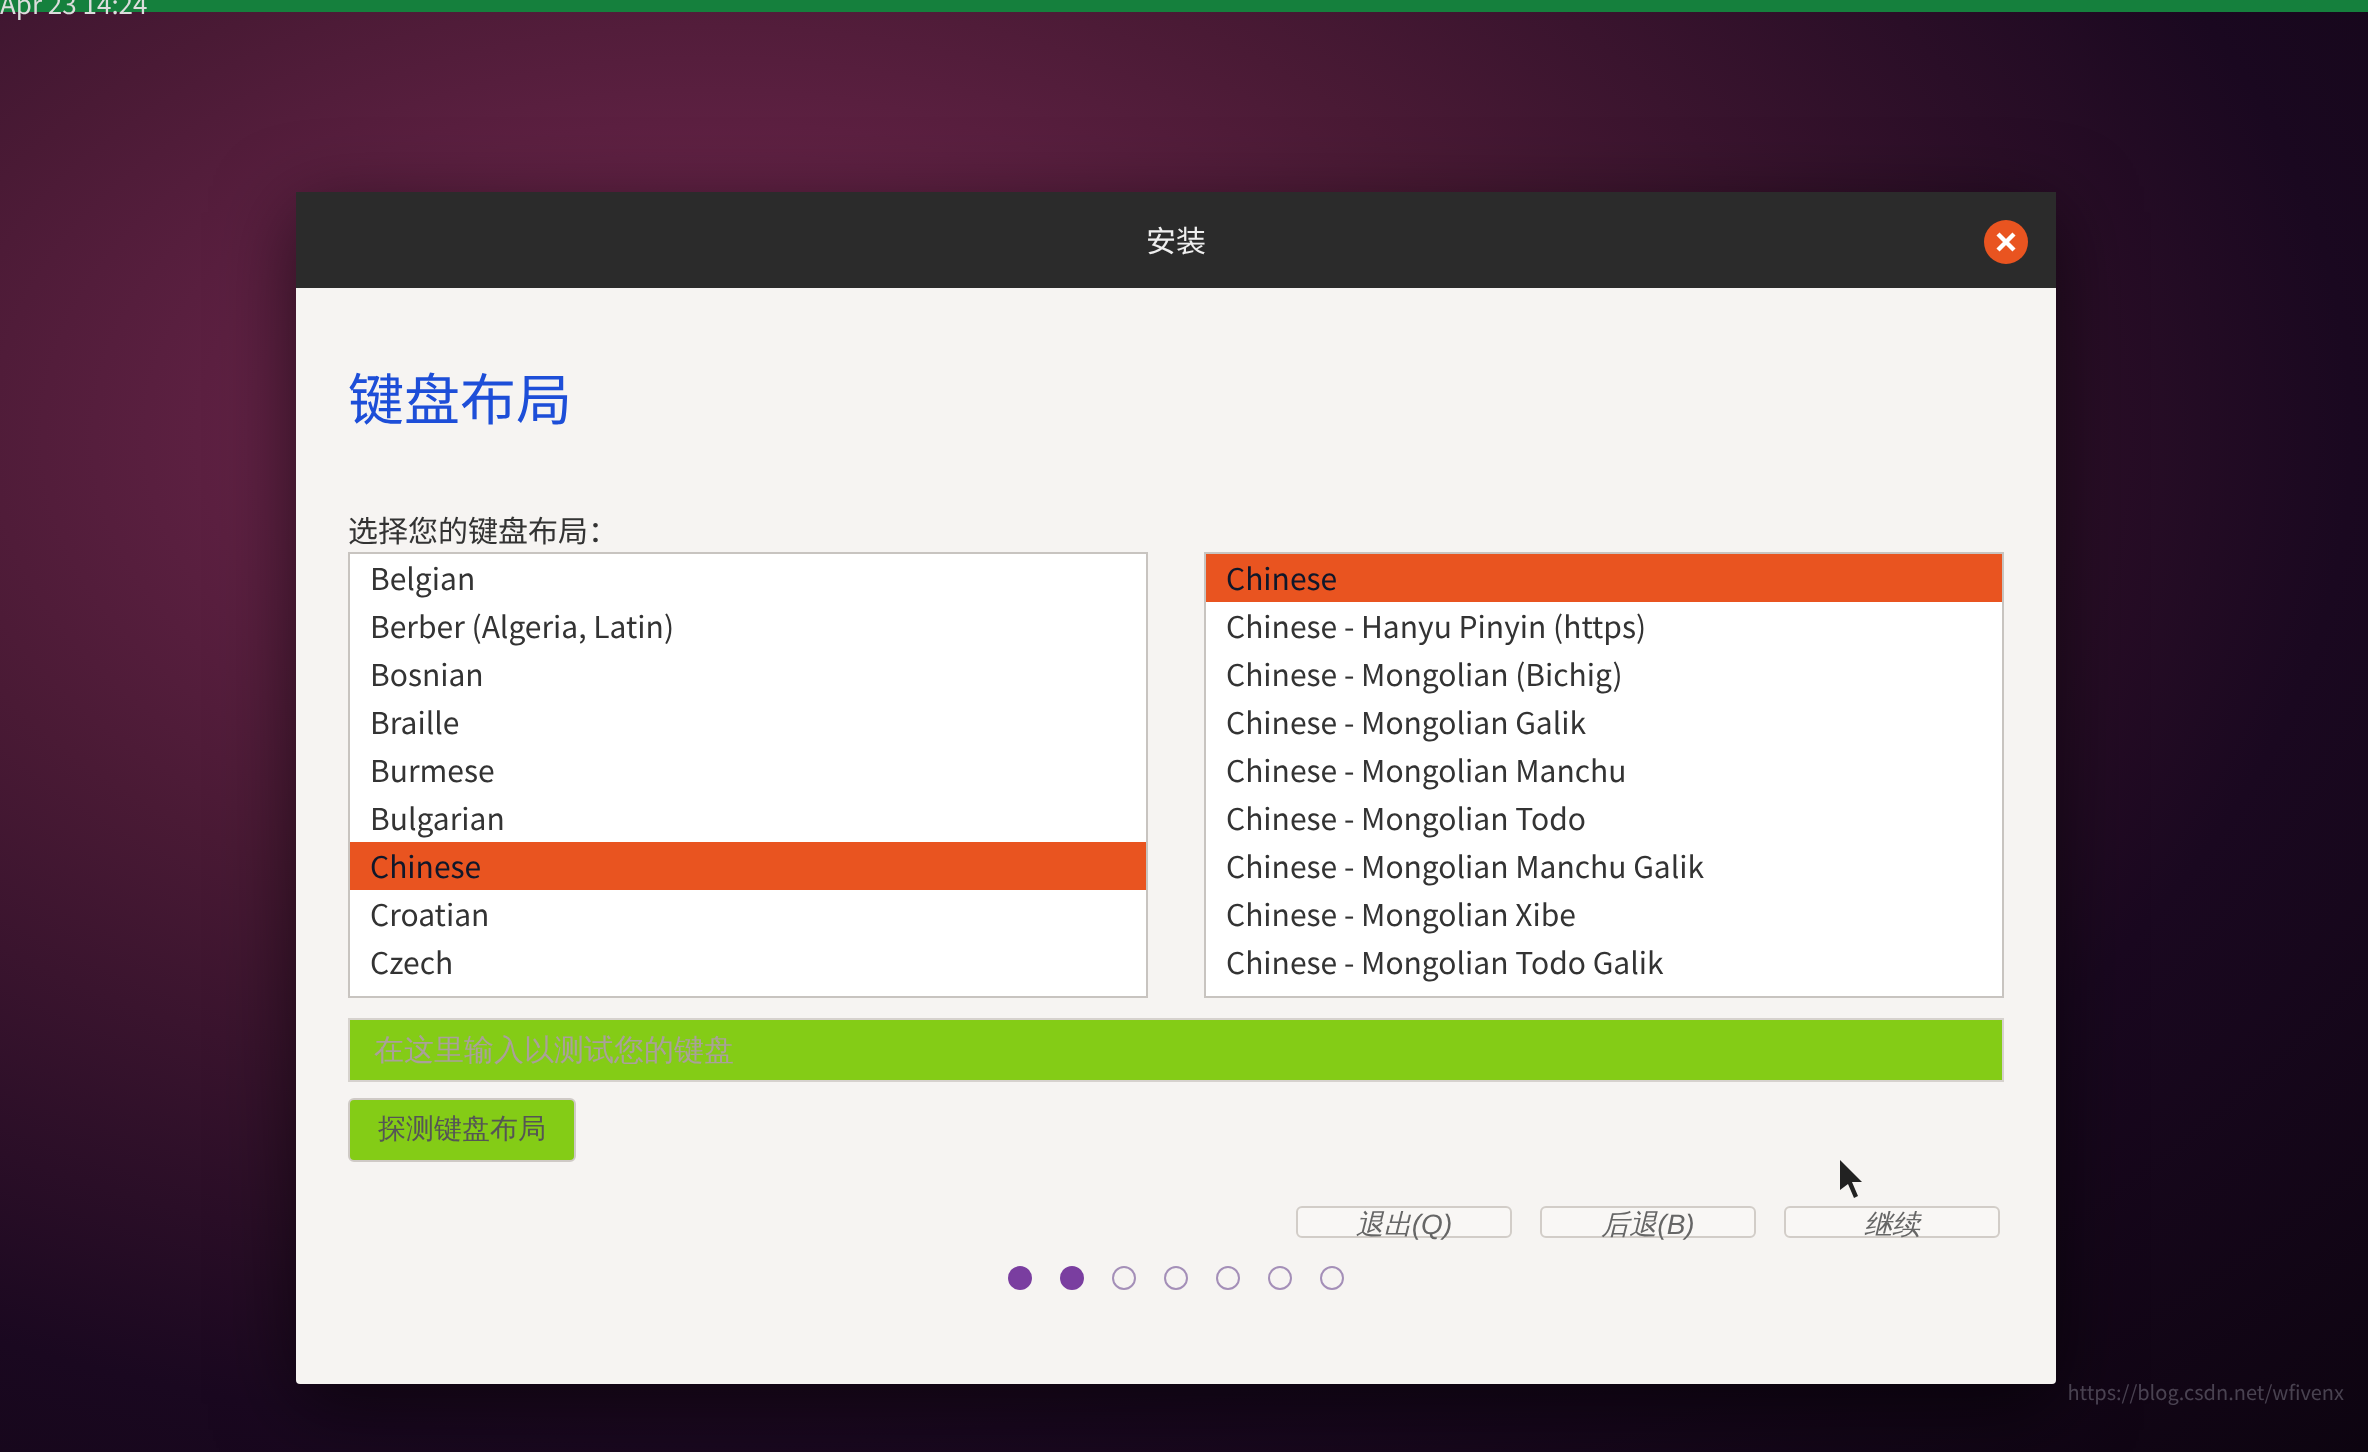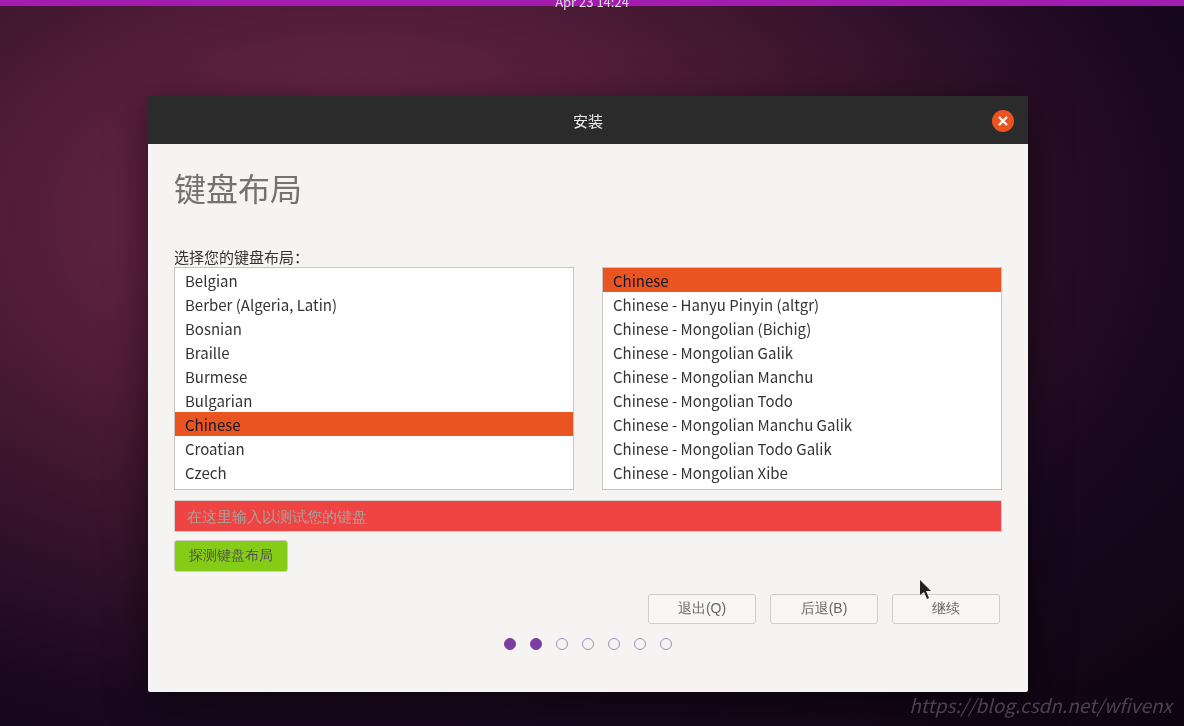--- a/index.html
+++ b/index.html
@@ -5,29 +5,28 @@
   * { box-sizing: border-box; margin: 0; padding: 0; }
   body {
     width: 1184px; height: 726px;
     background: radial-gradient(ellipse at 30% 30%, #7a2a55 0%, #4a1a35 35%, #1a0820 70%, #0d0410 100%);
     font-family: "Noto Sans CJK SC", "Ubuntu", sans-serif;
     position: relative;
     overflow: hidden;
   }
   .topbar {
     position: absolute; top: 0; left: 0; right: 0; height: 6px;
-    background: #a21caf;
-    color: #ddd; font-size: 13px; text-align: center;
+    background: #15803d;
+    color: #ddd; font-size: 13px; 
   }
   .topbar span { position: relative; top: -8px; }
   .watermark {
-    position: absolute; bottom: 8px; right: 12px;
-    color: rgba(180,180,195,0.35); font-size: 19px;
+    position: absolute; bottom: 23px; right: 12px;
+    color: rgba(180,180,195,0.35); font-size: 10px;
     pointer-events: none;
-    font-style: italic;
   }
   .installer {
     position: absolute;
     left: 148px; top: 96px;
     width: 880px; height: 596px;
     background: #f6f4f2;
     box-shadow: 0 10px 40px rgba(0,0,0,0.6);
     display: flex; flex-direction: column;
     border-radius: 2px;
   }
@@ -45,22 +44,23 @@
     background: #e95420;
     display: flex; align-items: center; justify-content: center;
     cursor: pointer;
   }
   .close-btn svg { width: 10px; height: 10px; stroke: #fff; stroke-width: 2.2; }
   .content {
     flex: 1; padding: 20px 26px 10px 26px;
     display: flex; flex-direction: column;
   }
   .heading {
-    font-size: 32px; color: #737373; font-weight: 400;
+    font-size: 28px; color: #1d4ed8; font-weight: 400;
     margin-bottom: 36px;
+    margin-top: 15px;
   }
   .prompt { font-size: 15px; color: #333; }
   .lists {
     display: flex; gap: 28px; height: 223px;
   }
   .listbox {
     flex: 1; border: 1px solid #c8c4c0;
     background: #fff;
     overflow: hidden;
     font-size: 15px; color: #333;
@@ -71,45 +71,46 @@
     white-space: nowrap;
   }
   .listbox .item.selected {
     background: #e95420; color: #0f172a;
   }
   .listbox .item.faded { color: #999; }
   .test-row { margin-top: 10px; }
   .test-input {
     width: 100%; height: 32px;
     border: 1px solid #d6d2ce;
-    background: #ef4444;
+    background: #84cc16;
     padding: 4px 12px; font-size: 15px;
     color: #333;
   }
   .test-input::placeholder { color: #aaa09a; }
   .detect-row { margin-top: 8px; }
   .detect-btn {
     border: 1px solid #cfcac6;
     background: #84cc16;
     padding: 6px 14px; font-size: 14px;
     color: #555; cursor: pointer;
     border-radius: 3px;
   }
   .buttons {
     margin-top: 22px;
     display: flex; justify-content: flex-end; gap: 14px;
     padding-right: 2px;
   }
   .nav-btn {
-    min-width: 108px; height: 30px;
+    min-width: 108px; height: 16px;
     border: 1px solid #d2cdc8;
     background: #f9f7f5;
     color: #666; font-size: 14px;
     cursor: pointer;
     border-radius: 3px;
+    font-style: italic;
   }
   .dots {
     display: flex; justify-content: center; gap: 14px;
     padding: 14px 0 18px;
   }
   .dot {
     width: 12px; height: 12px; border-radius: 50%;
     border: 1px solid #a48fb8;
     background: transparent;
   }
@@ -149,28 +150,28 @@
           <div class="item">Braille</div>
           <div class="item">Burmese</div>
           <div class="item">Bulgarian</div>
           <div class="item selected">Chinese</div>
           <div class="item">Croatian</div>
           <div class="item">Czech</div>
           <div class="item faded">Danish</div>
         </div>
       <div class="listbox" id="variants-box">
           <div class="item selected">Chinese</div>
-          <div class="item">Chinese - Hanyu Pinyin (altgr)</div>
+          <div class="item">Chinese - Hanyu Pinyin (https)</div>
           <div class="item">Chinese - Mongolian (Bichig)</div>
           <div class="item">Chinese - Mongolian Galik</div>
           <div class="item">Chinese - Mongolian Manchu</div>
           <div class="item">Chinese - Mongolian Todo</div>
           <div class="item">Chinese - Mongolian Manchu Galik</div>
+          <div class="item">Chinese - Mongolian Xibe</div>
           <div class="item">Chinese - Mongolian Todo Galik</div>
-          <div class="item">Chinese - Mongolian Xibe</div>
           <div class="item">Chinese - Tibetan</div>
         </div>
     </div>
 
     <div class="test-row">
       <input class="test-input" placeholder="在这里输入以测试您的键盘" style="">
     </div>
 
     <div class="detect-row">
       <button class="detect-btn">探测键盘布局</button>

